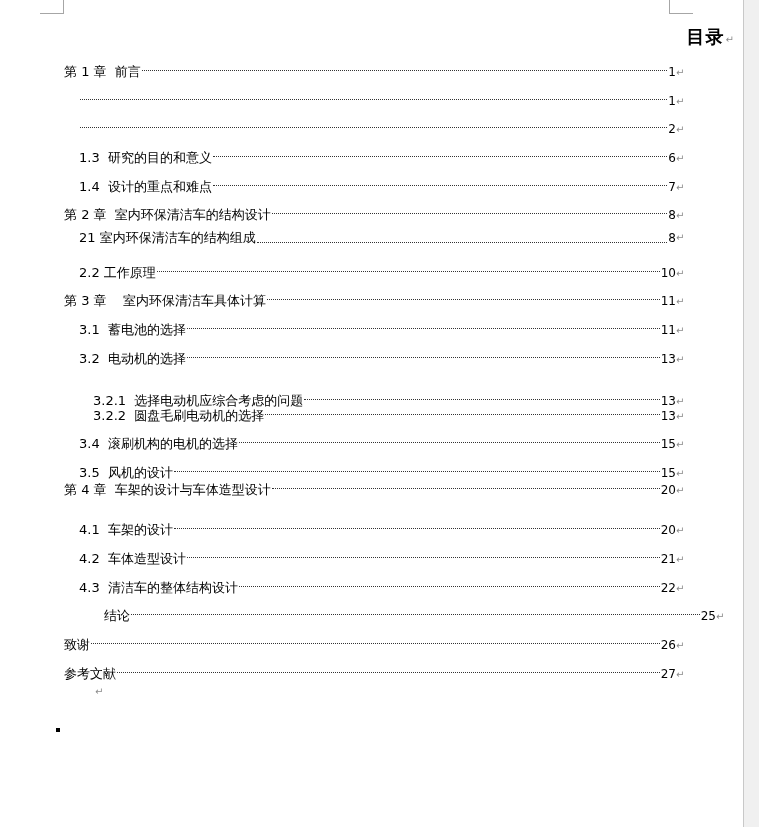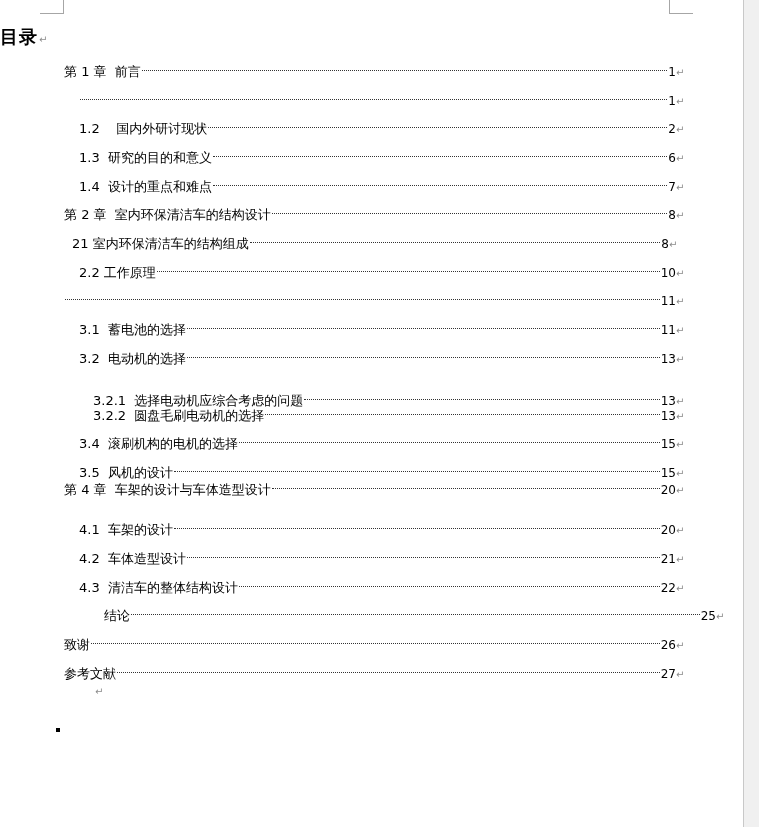--- a/index.html
+++ b/index.html
@@ -42,21 +42,21 @@
     left: 669px;
     top: 0;
     border-left-width: 1px;
     border-bottom-width: 1px;
   }
   .toc-title {
     position: absolute;
     left: 0;
     width: 735px;
     top: 25px;
-    text-align: left;
+    text-align: right;
     font-size: 18px;
     font-weight: bold;
     letter-spacing: 1px;
   }
   .para-mark {
     color: #8c8c8c;
     font-size: 10px;
     font-weight: normal;
     margin-left: 1px;
   }
@@ -136,21 +136,20 @@
       <span class="toc-leader"></span>
       <span class="toc-page">1</span>
       <span class="row-end-mark">↵</span>
     </div>
     <div class="toc-row" style="left: 79px; width: 606px; top: 29px;">
       <span class="toc-leader"></span>
       <span class="toc-page">1</span>
       <span class="row-end-mark">↵</span>
     </div>
     <div class="toc-row" style="left: 79px; width: 606px; top: 57px;">
-      <span class="toc-label" style="white-space: pre;">1.2    国内外研讨现状</span>
       <span class="toc-leader"></span>
       <span class="toc-page">2</span>
       <span class="row-end-mark">↵</span>
     </div>
     <div class="toc-row" style="left: 79px; width: 606px; top: 86px;">
       <span class="toc-label" style="white-space: pre;">1.3  研究的目的和意义</span>
       <span class="toc-leader"></span>
       <span class="toc-page">6</span>
       <span class="row-end-mark">↵</span>
     </div>
@@ -159,33 +158,34 @@
       <span class="toc-leader"></span>
       <span class="toc-page">7</span>
       <span class="row-end-mark">↵</span>
     </div>
     <div class="toc-row" style="left: 64px; width: 621px; top: 143px;">
       <span class="toc-label" style="white-space: pre;">第 2 章  室内环保清洁车的结构设计</span>
       <span class="toc-leader"></span>
       <span class="toc-page">8</span>
       <span class="row-end-mark">↵</span>
     </div>
-    <div class="toc-row" style="left: 72px; width: 606px; top: 172px;">
+    <div class="toc-row" style="left: 79px; width: 606px; top: 172px; align-items: flex-end;">
       <span class="toc-label" style="white-space: pre;">21 室内环保清洁车的结构组成</span>
       <span class="toc-leader"></span>
       <span class="toc-page">8</span>
       <span class="row-end-mark">↵</span>
     </div>
     <div class="toc-row" style="left: 79px; width: 606px; top: 201px;">
       <span class="toc-label" style="white-space: pre;">2.2 工作原理</span>
       <span class="toc-leader"></span>
       <span class="toc-page">10</span>
       <span class="row-end-mark">↵</span>
     </div>
     <div class="toc-row" style="left: 64px; width: 621px; top: 229px;">
+      <span class="toc-label" style="white-space: pre;">第 3 章    室内环保清洁车具体计算</span>
       <span class="toc-leader"></span>
       <span class="toc-page">11</span>
       <span class="row-end-mark">↵</span>
     </div>
     <div class="toc-row" style="left: 79px; width: 606px; top: 258px;">
       <span class="toc-label" style="white-space: pre;">3.1  蓄电池的选择</span>
       <span class="toc-leader"></span>
       <span class="toc-page">11</span>
       <span class="row-end-mark">↵</span>
     </div>

